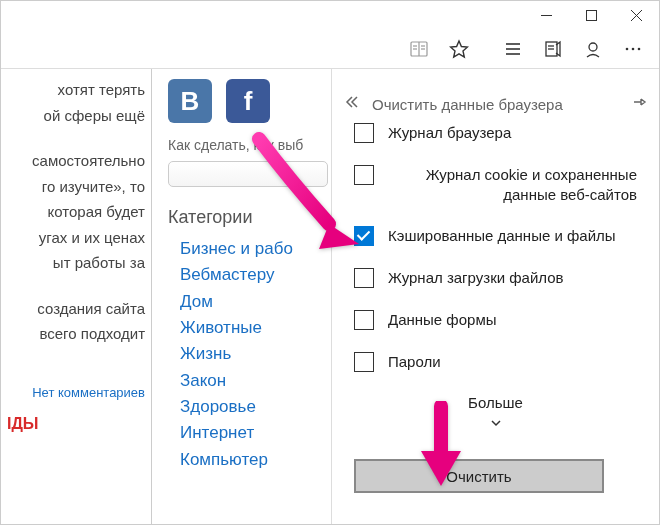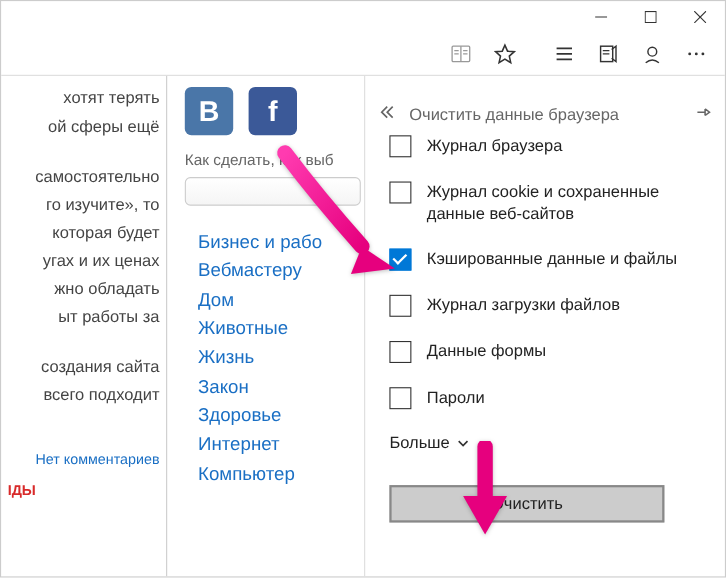--- a/index.html
+++ b/index.html
@@ -10,44 +10,44 @@
   .winbtn svg { width: 11px; height: 11px; }
   
   .toolbar { height: 40px; display: flex; justify-content: flex-end; align-items: center; padding-right: 8px; gap: 4px; border-bottom: 1px solid #ddd; }
   .tbbtn { width: 36px; height: 36px; display: flex; align-items: center; justify-content: center; color: #444; }
   .tbbtn svg { width: 20px; height: 20px; }
   
   .content { display: flex; height: calc(100% - 68px); }
   .leftcol { width: 150px; padding: 8px 6px 8px 0; color: #444; font-size: 15px; line-height: 1.7; text-align: right; overflow: hidden; }
   .leftcol .frag { white-space: nowrap; margin-left: 20px; }
   .leftcol .blue { color: #1a6fc4; font-size: 13px; margin-top: 35px; }
-  .leftcol .red { color: #d82a2a; font-size: 13px; font-weight: bold; margin-top: 6px; text-align: left; padding-left: 6px; }
+  .leftcol .red { color: #d82a2a; font-size: 16px; font-weight: bold; margin-top: 6px; text-align: left; padding-left: 6px; }
   
   .midcol { width: 180px; border-left: 1px solid #ccc; padding: 10px 0 10px 16px; overflow: hidden; }
   .social { display: flex; gap: 14px; margin-bottom: 14px; }
   .sbadge { width: 44px; height: 44px; border-radius: 6px; display: flex; align-items: center; justify-content: center; color: #fff; font-weight: bold; font-size: 26px; }
   .vk { background: #4a76a8; font-family: Arial; }
   .fb { background: #3b5998; font-family: Arial; }
   .subline { color: #666; font-size: 14px; white-space: nowrap; margin-bottom: 8px; }
   .searchbox { border: 1px solid #ccc; border-radius: 5px; height: 26px; width: 160px; margin-bottom: 20px; background: linear-gradient(#fff,#f5f5f5); }
   .cath { color: #555; font-size: 18px; margin-bottom: 8px; }
   .catlist { padding-left: 12px; }
   .catlist div { color: #1a6fc4; font-size: 17px; line-height: 1.55; white-space: nowrap; cursor: pointer; }
   
   .panel { flex: 1; border-left: 1px solid #ddd; padding: 0; overflow: hidden; }
   .panelhead { height: 44px; display: flex; align-items: flex-end; padding: 0 12px; gap: 12px; color: #666; }
   .panelhead .title { flex: 1; font-size: 15px; }
   .panelhead svg { width: 16px; height: 16px; }
-  .panelbody { padding: 10px 22px; }
+  .panelbody { padding: 10px 22px; text-align: right; }
   .cbrow { display: flex; align-items: flex-start; gap: 14px; margin-bottom: 22px; }
   .cbox { width: 20px; height: 20px; border: 1.5px solid #333; flex: none; background: #fff; position: relative; }
   .cbox.checked { background: #0078d7; border-color: #0078d7; }
   .cbox.checked::after { content: ""; position: absolute; left: 5px; top: 1px; width: 5px; height: 10px; border: solid #fff; border-width: 0 2px 2px 0; transform: rotate(45deg); }
   .cblabel { color: #222; font-size: 15px; line-height: 1.3; }
-  .morebtn { color: #222; font-size: 15px; display: flex; align-items: center; gap: 6px; margin: 4px 0 30px; cursor: pointer; }
+  .morebtn { color: #222; font-size: 15px; display: flex; align-items: center; gap: 6px; margin: 4px 0 30px; cursor: pointer; flex-direction: column; }
   .clearbtn { width: 250px; height: 34px; background: #ccc; border: 2px solid #888; font-size: 15px; color: #222; cursor: pointer; display: flex; align-items: center; justify-content: center; }
   
   .arrow { position: absolute; pointer-events: none; }
   .arrow svg { filter: drop-shadow(0 1px 2px rgba(0,0,0,0.25)); }
 </style>
 </head>
 <body>
 
 <div class="titlebar">
   <div class="winbtn">
@@ -117,36 +117,36 @@
 
 <div class="content">
   <div class="leftcol">
     <div class="frag">хотят терять</div>
     <div class="frag">ой сферы ещё</div>
     <div class="frag" style="height:20px"></div>
     <div class="frag">самостоятельно</div>
     <div class="frag">го изучите», то</div>
     <div class="frag">которая будет</div>
     <div class="frag">угах и их ценах</div>
-    <div class="frag">жно обладать</div>
     <div class="frag">ыт работы за</div>
     <div class="frag" style="height:20px"></div>
     <div class="frag">создания сайта</div>
     <div class="frag">всего подходит</div>
     <div class="blue">Нет комментариев</div>
     <div class="red">ІДЫ</div>
   </div>
 
   <div class="midcol">
     <div class="social">
       <div class="sbadge vk">B</div>
       <div class="sbadge fb">f</div>
     </div>
     <div class="subline">Как сделать, как выб</div>
     <div class="searchbox"></div>
+    <div class="cath">Категории</div>
     <div class="catlist">
       <div>Бизнес и рабо</div>
       <div>Вебмастеру</div>
       <div>Дом</div>
       <div>Животные</div>
       <div>Жизнь</div>
       <div>Закон</div>
       <div>Здоровье</div>
       <div>Интернет</div>
       <div>Компьютер</div>

